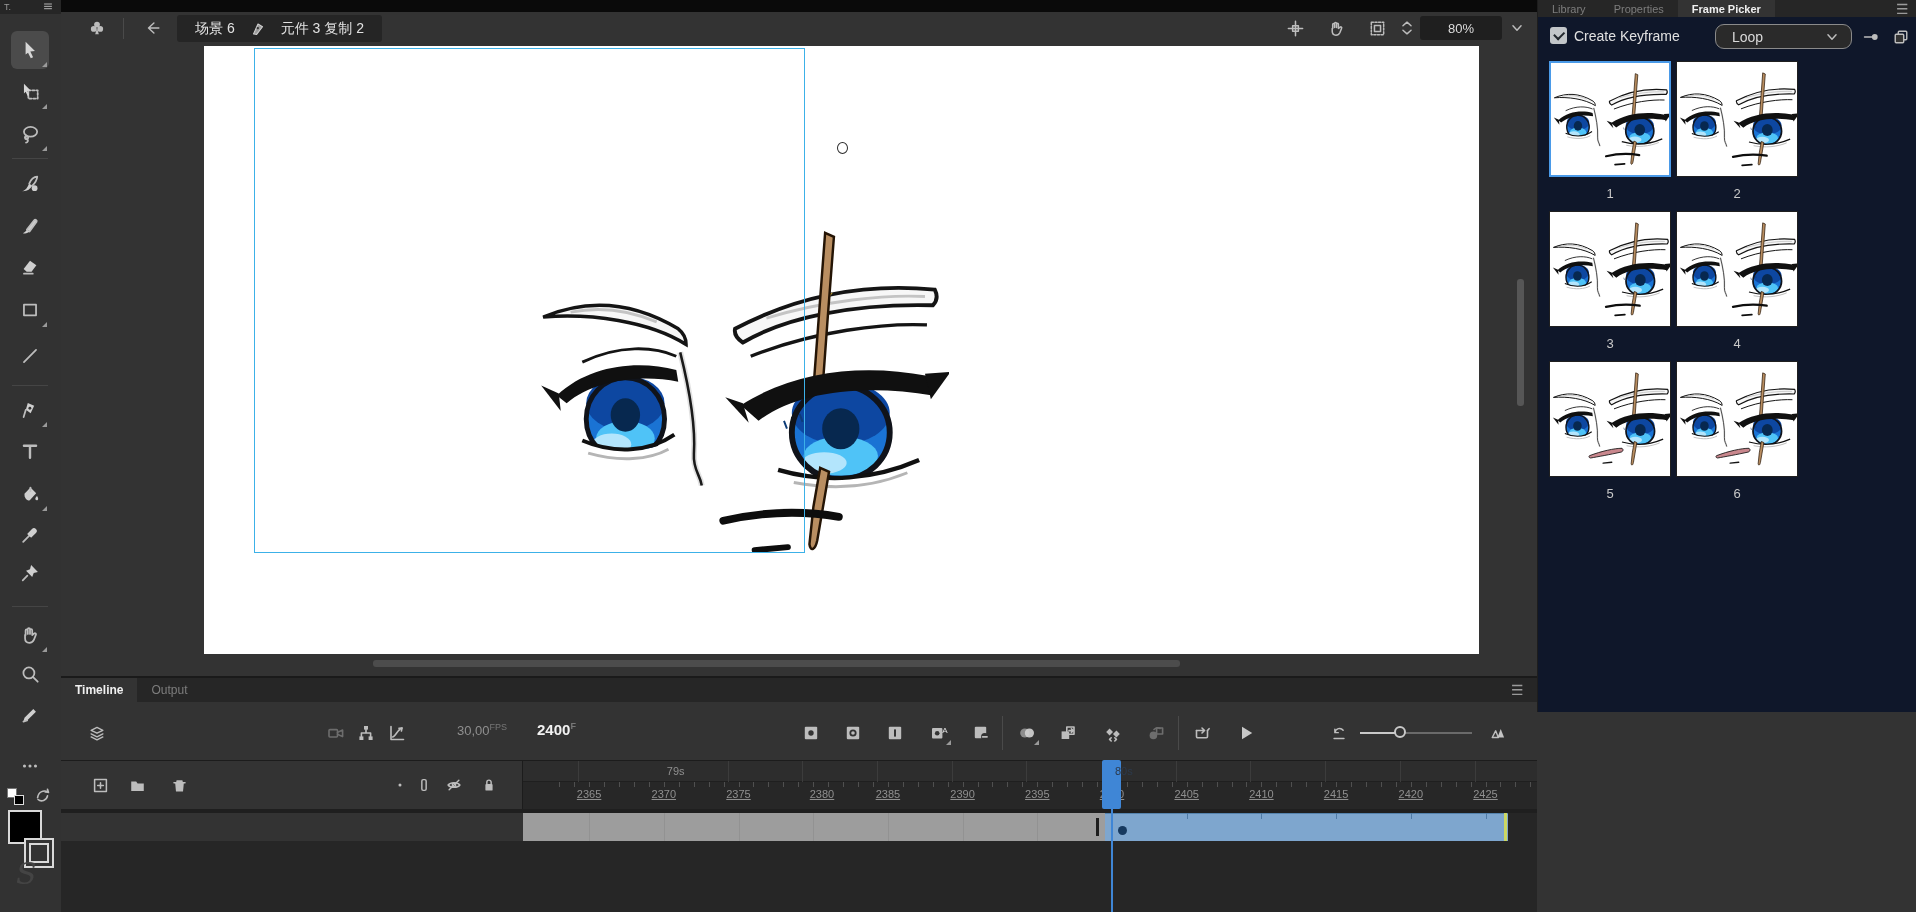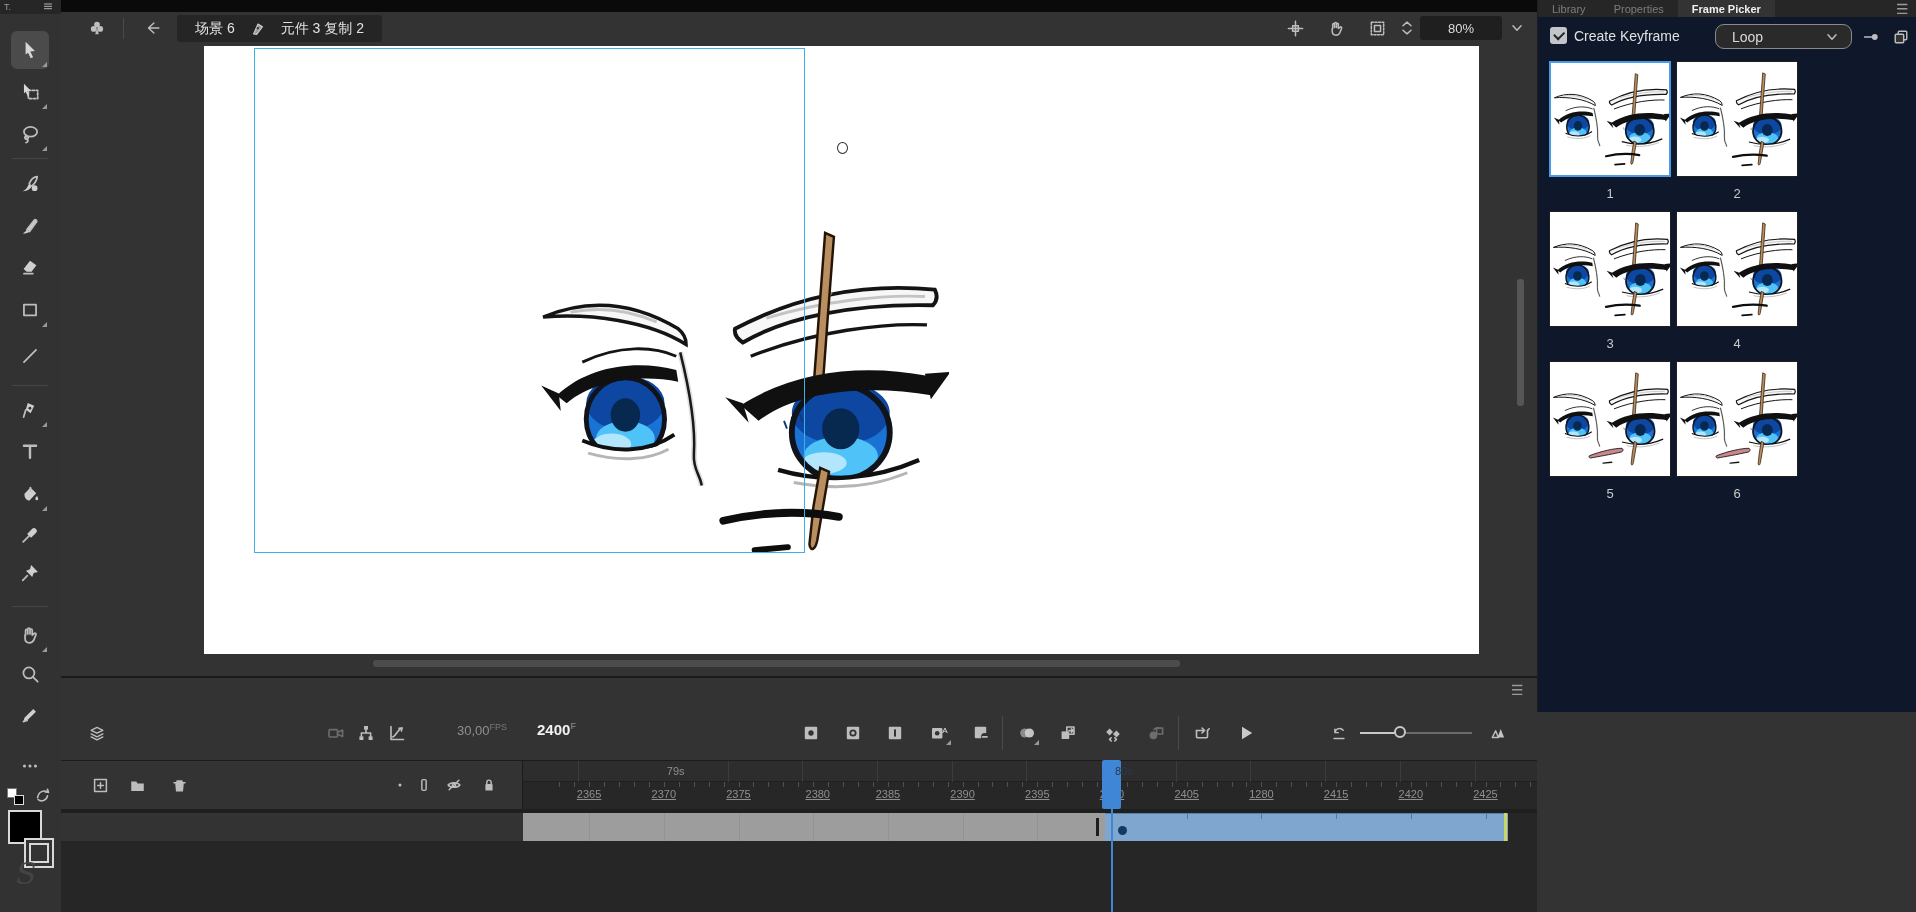--- a/index.html
+++ b/index.html
@@ -405,20 +405,24 @@
           </svg></div>
         <div class="thumb-label" style="left: 11px; top: 486px;">5</div>
         <div class="thumb" style="left: 138px; top: 361px;"><svg width="100%" height="100%" viewBox="0 0 420 335" preserveAspectRatio="xMidYMid meet">
             <use href="#face-b"></use>
           </svg></div>
         <div class="thumb-label" style="left: 138px; top: 486px;">6</div>
       </div>
   </div>
 
   <div id="tl" class="abs">
+    <div id="tl-tabs" class="abs">
+        <div class="tl-tab active" style="position: relative;">Timeline</div>
+        <div class="tl-tab" style="position: relative;">Output</div>
+      </div>
     <span class="abs hamburger" style="left:1450px;top:4px;">☰</span>
     <div id="tl-toolbar" class="abs">
       <div class="icon-box" style="left:22px;top:17px;width:28px;height:28px;">
           <svg width="18" height="18" viewBox="0 0 20 20" fill="none" stroke="#bdbdbd" stroke-width="1.6" stroke-linecap="round" stroke-linejoin="round">
             <path d="M3.5 7 L10 3.8 L16.5 7 L10 10.2 Z"></path>
             <path d="M3.5 11 L10 14.2 L16.5 11"></path>
             <path d="M3.5 14.4 L10 17.6 L16.5 14.4"></path>
           </svg>
         </div>
       <div id="tb-view-icons"></div>
@@ -594,27 +598,27 @@
           <div class="sec-div" style="left: 652.7px;"></div>
           <div class="sec-div" style="left: 727.4px;"></div>
           <div class="sec-div" style="left: 802.1px;"></div>
           <div class="sec-div" style="left: 876.8px;"></div>
           <div class="sec-div" style="left: 951.5px;"></div>
           <div class="sec-label" style="left: 143.8px;">79s</div>
           <div class="sec-label on-playhead" style="left: 592px;">80s</div>
           <div class="frame-num" style="left: 44.1px;">2365</div>
           <div class="frame-num" style="left: 118.8px;">2370</div>
           <div class="frame-num" style="left: 193.5px;">2375</div>
-          <div class="frame-num" style="left: 263px; text-align: right;">2380</div>
+          <div class="frame-num" style="left: 277px;">2380</div>
           <div class="frame-num" style="left: 342.9px;">2385</div>
           <div class="frame-num" style="left: 417.6px;">2390</div>
           <div class="frame-num" style="left: 492.3px;">2395</div>
           <div class="frame-num" style="left: 567px;">2400</div>
           <div class="frame-num" style="left: 641.7px;">2405</div>
-          <div class="frame-num" style="left: 716.4px;">1280</div>
+          <div class="frame-num" style="left: 716.4px;">2410</div>
           <div class="frame-num" style="left: 791.1px;">2415</div>
           <div class="frame-num" style="left: 865.8px;">2420</div>
           <div class="frame-num" style="left: 940.5px;">2425</div>
           <div class="frame-tick" style="left: 36.22px;"></div>
           <div class="frame-tick" style="left: 51.16px;"></div>
           <div class="frame-tick" style="left: 66.1px;"></div>
           <div class="frame-tick" style="left: 81.04px;"></div>
           <div class="frame-tick" style="left: 95.98px;"></div>
           <div class="frame-tick" style="left: 110.92px;"></div>
           <div class="frame-tick" style="left: 125.86px;"></div>

